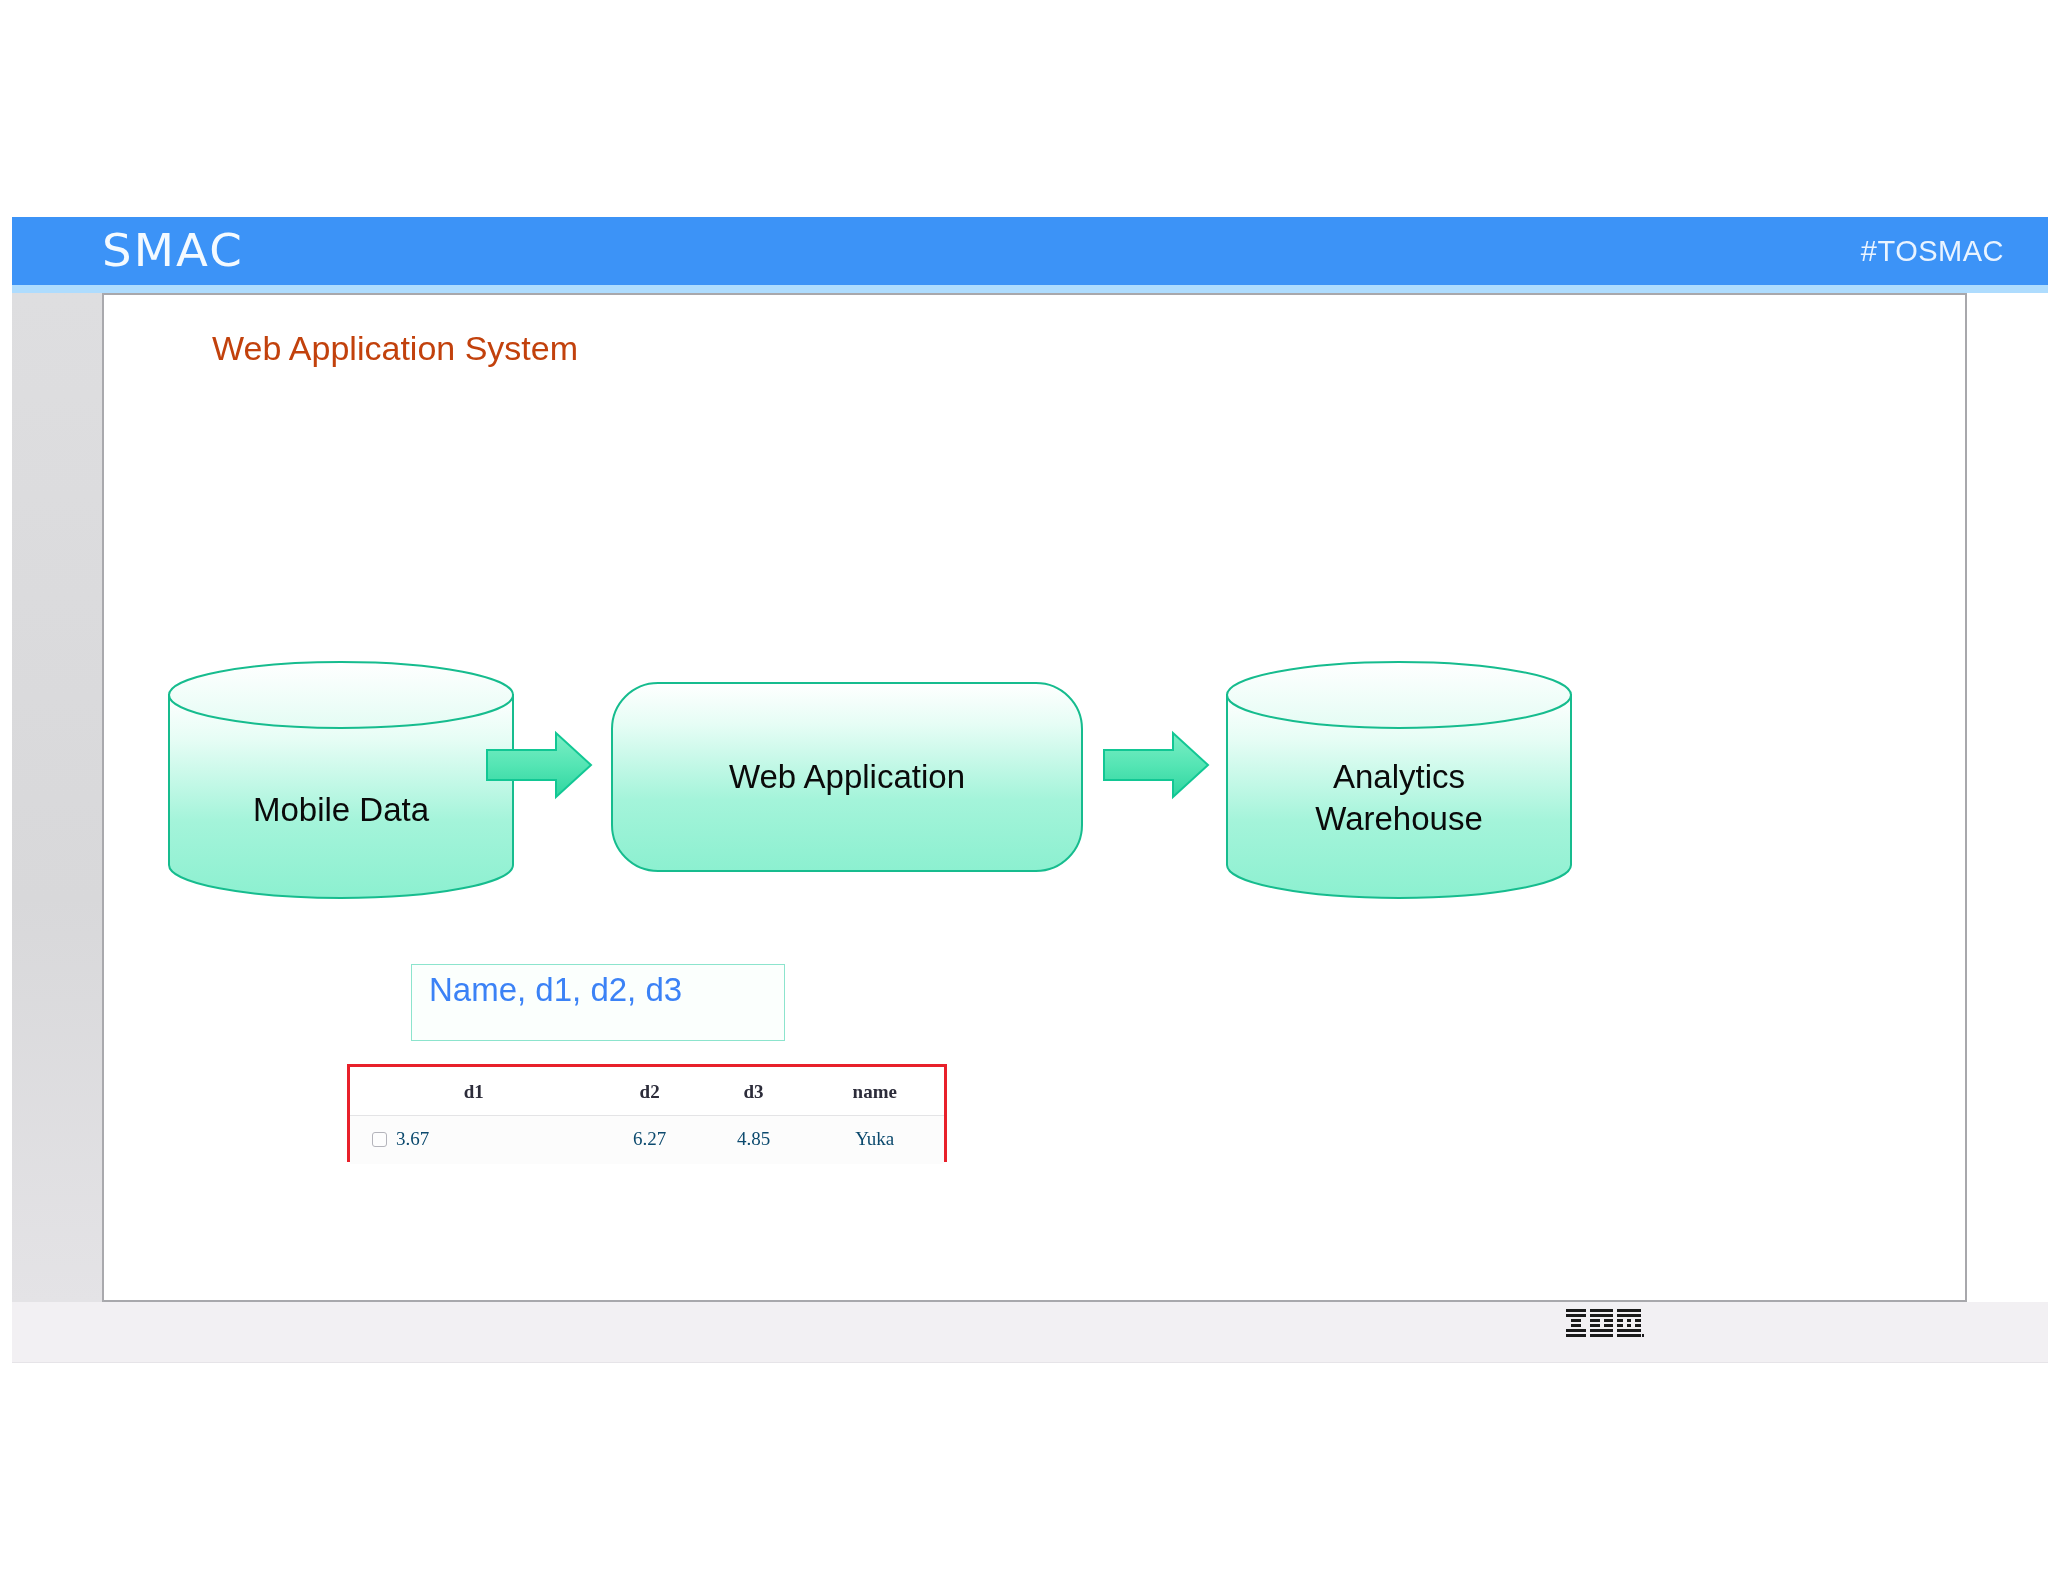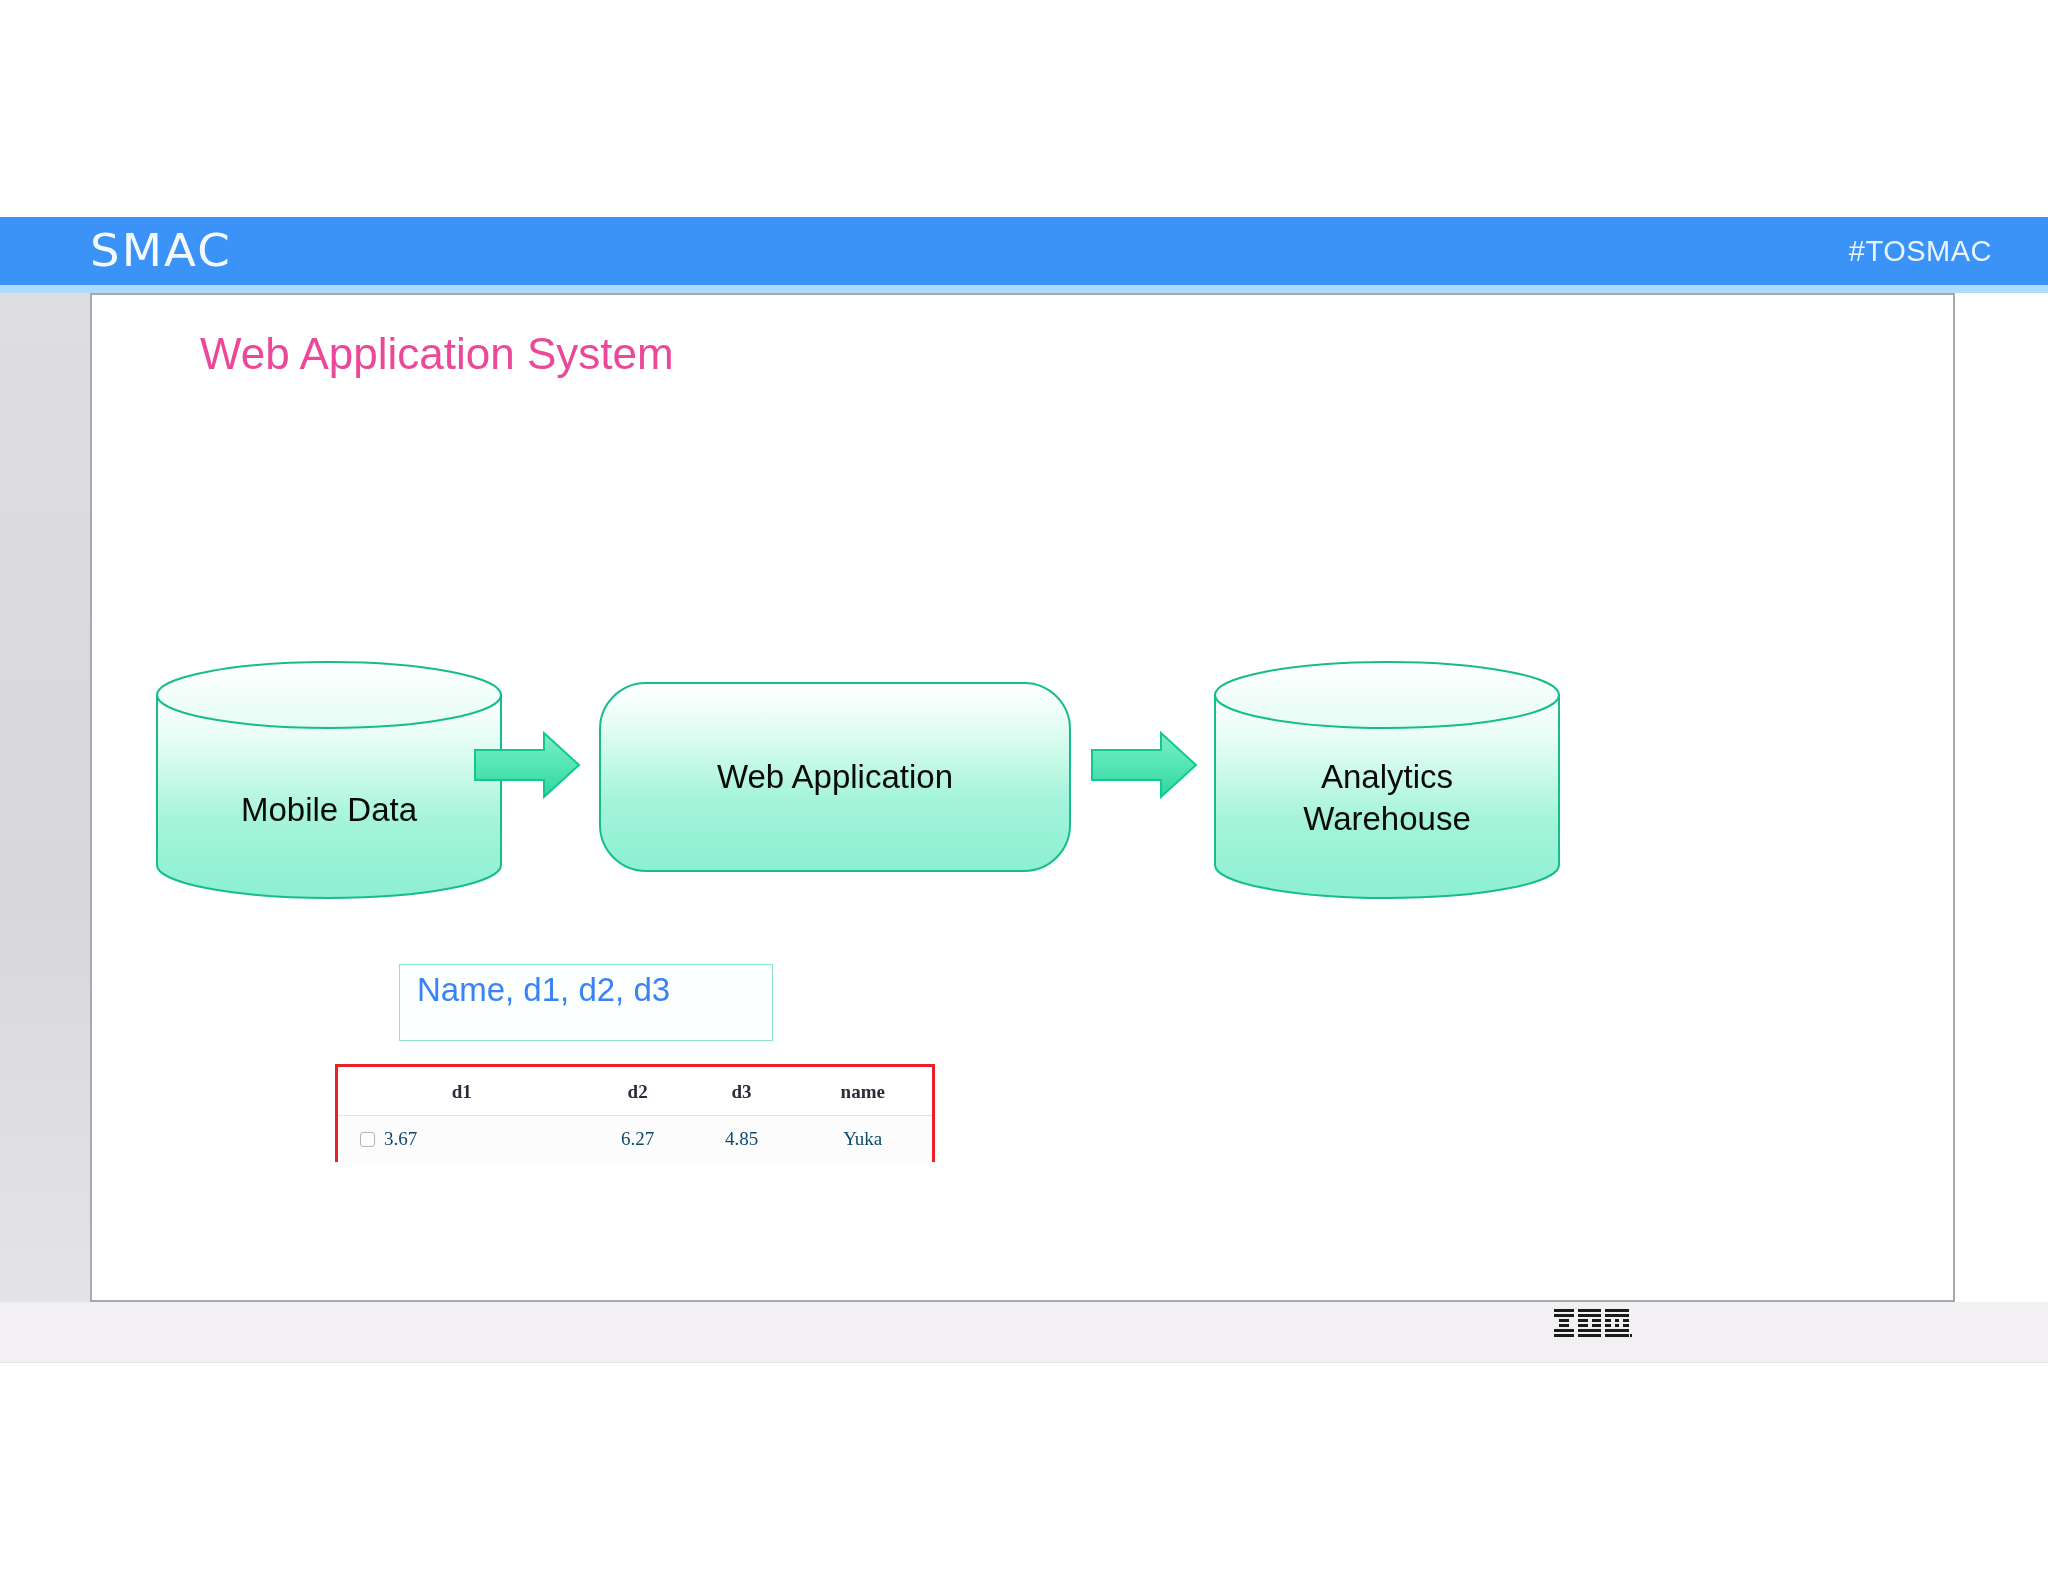--- a/index.html
+++ b/index.html
@@ -12,21 +12,21 @@
     width: 2048px;
     height: 1582px;
     font-family: "Liberation Sans", sans-serif;
     overflow: hidden;
     position: relative;
   }
 
   
   #slide {
     position: absolute;
-    left: 0;
+    left: 12px;
     top: 217px;
     width: 1690px;
     height: 1146px;
     background: #ffffff;
   }
 
   
   #header-bar {
     position: absolute;
     left: 0;
@@ -114,22 +114,22 @@
     top: 1090px;
     width: 78px;
     height: 32px;
   }
 
   
   #slide-title {
     position: absolute;
     left: 108px;
     top: 34px;
-    font-size: 44px;
-    color: #ec4899;
+    font-size: 34px;
+    color: #c2410c;
     white-space: nowrap;
   }
 
   
   #diagram {
     position: absolute;
     left: 0;
     top: 0;
     width: 1863px;
     height: 1009px;

